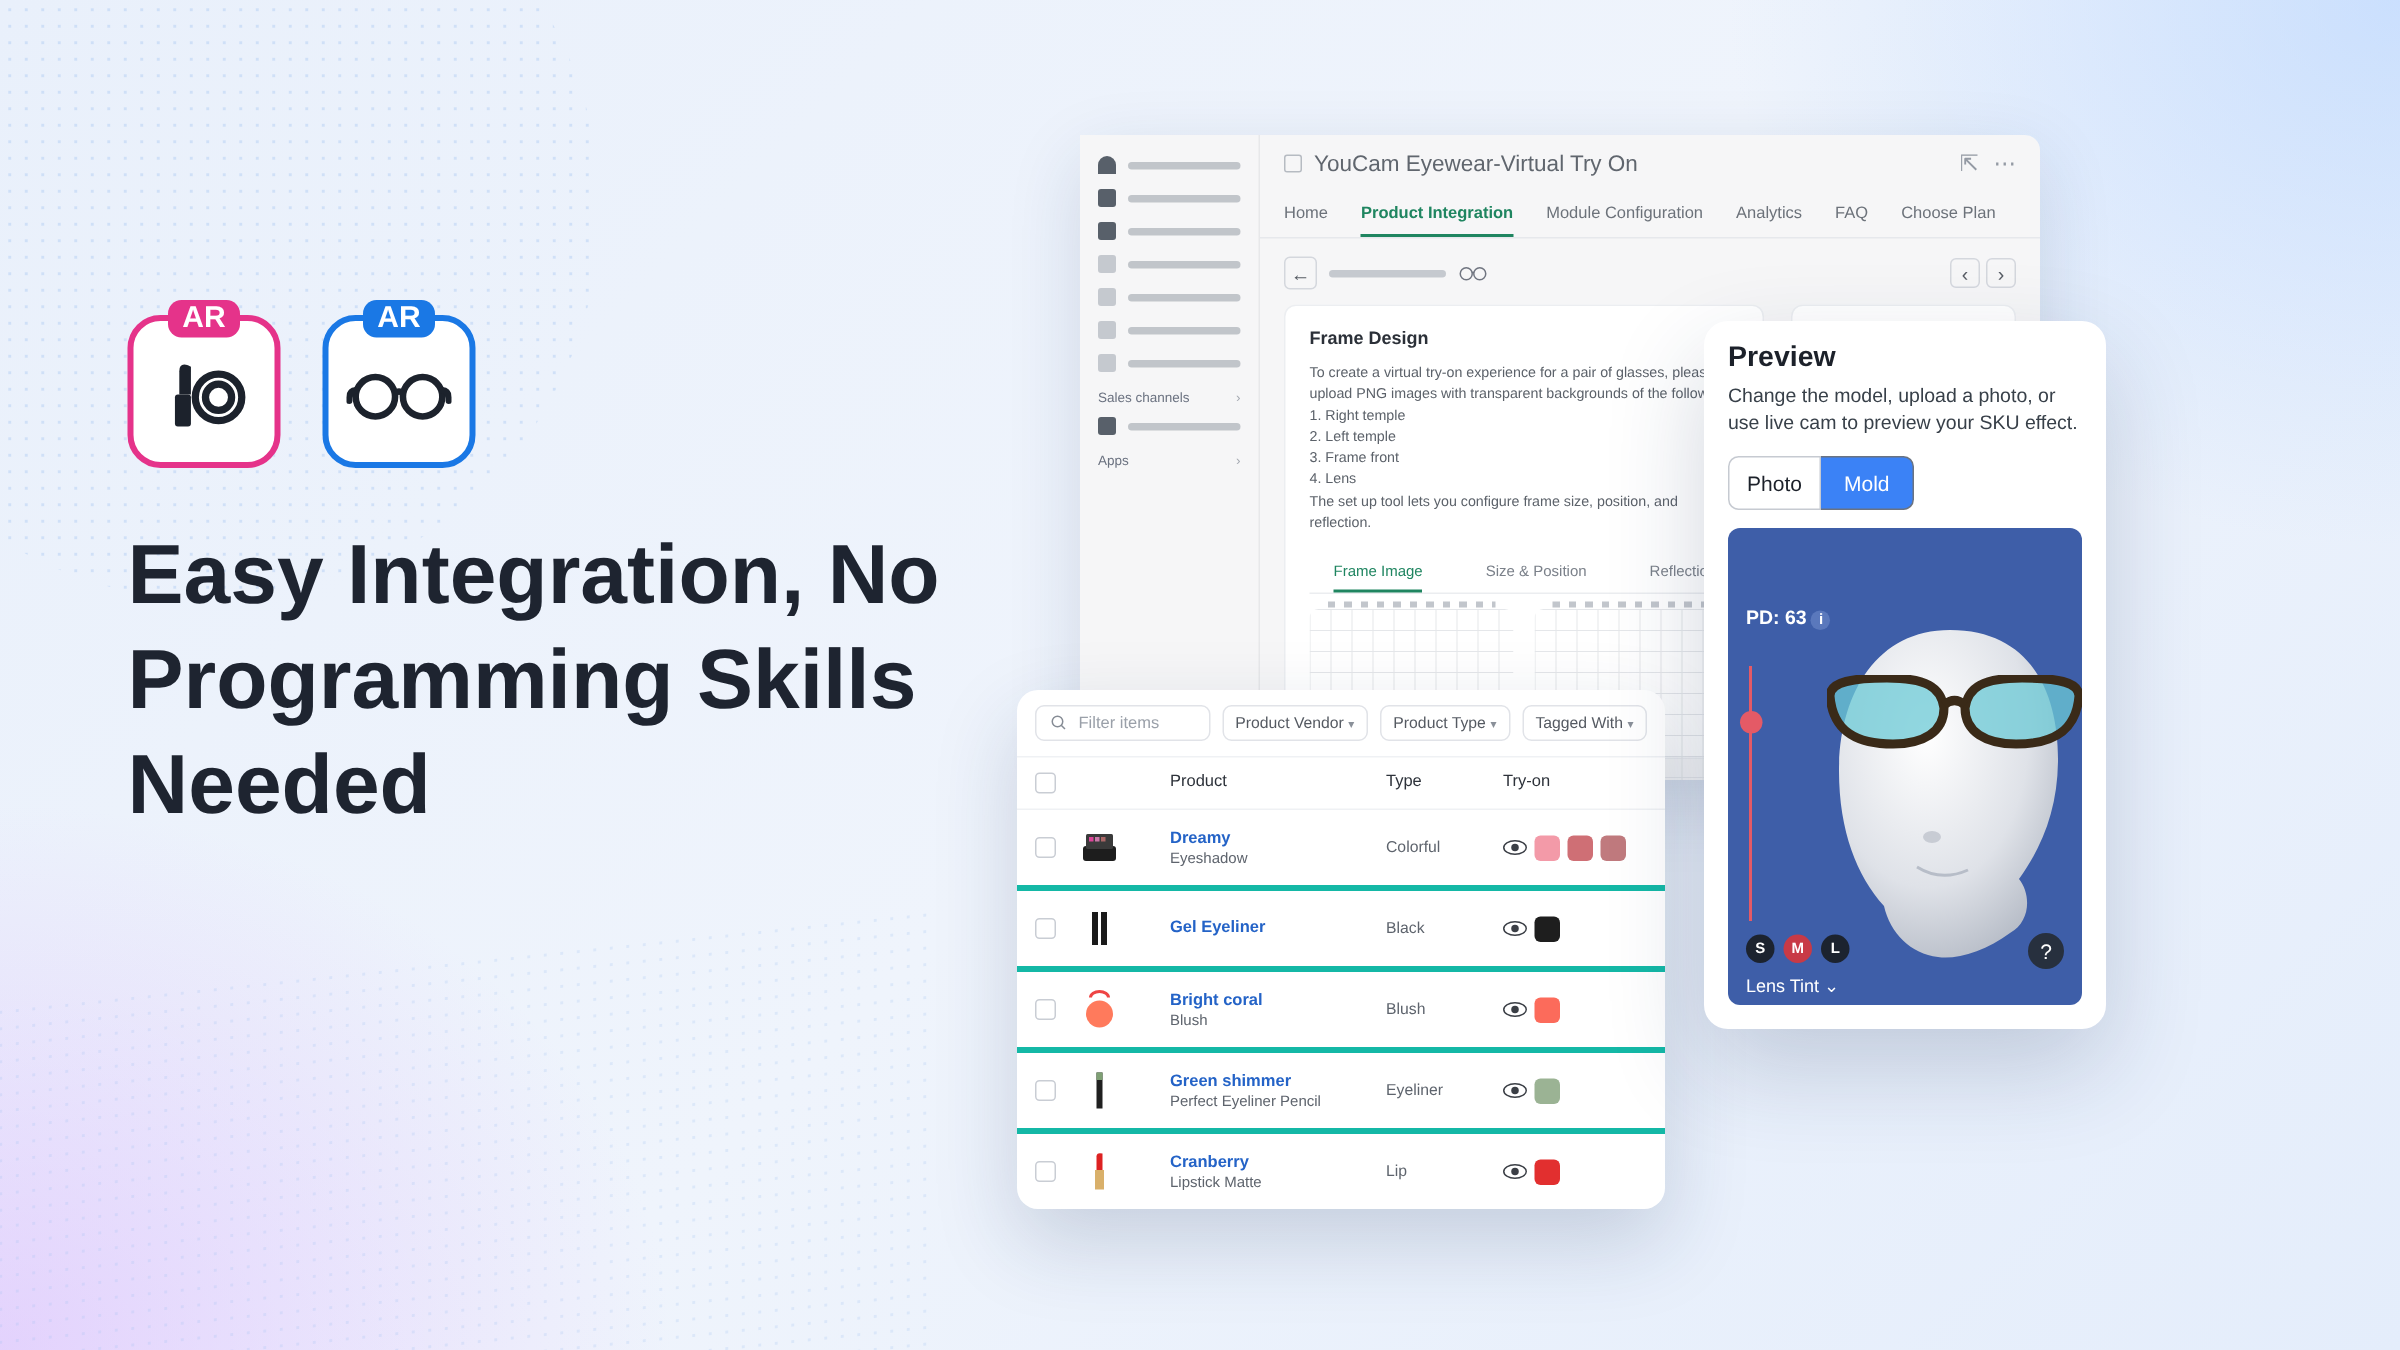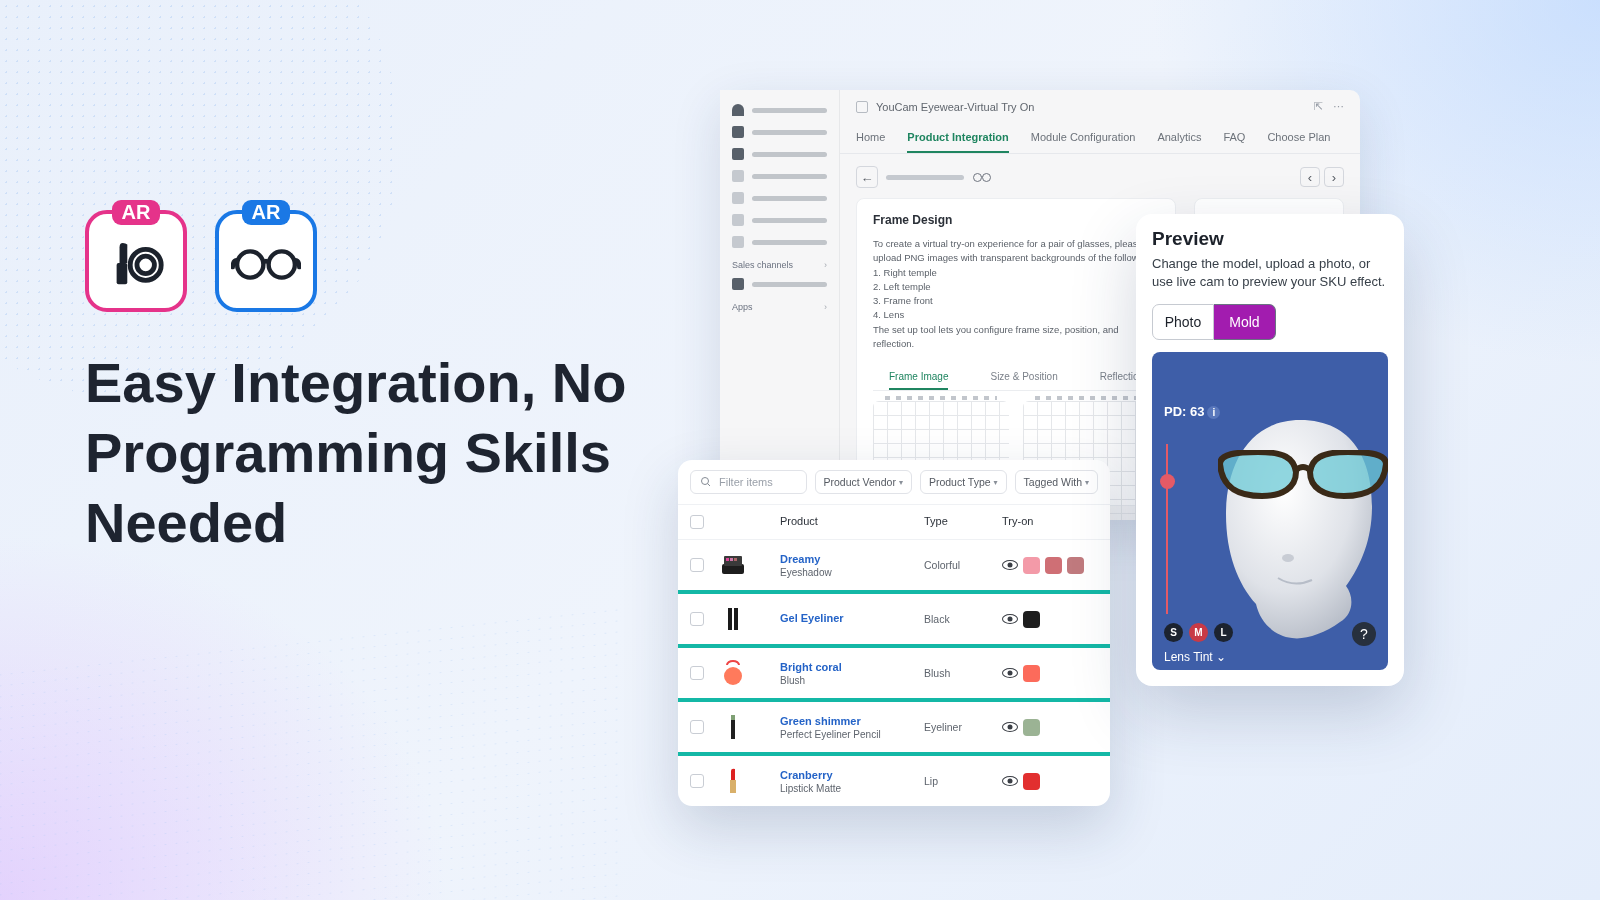--- a/index.html
+++ b/index.html
@@ -23,21 +23,21 @@
 
 .admin { position:absolute; left:720px; top:90px; width:640px; height:430px; background:#f6f6f7; border-radius:10px; box-shadow:0 16px 50px rgba(30,50,90,.14); display:flex; z-index:1; }
 .admin-side { width:120px; background:#f6f6f7; border-right:1px solid #e7e8ea; padding:14px 12px; }
 .side-row { display:flex; align-items:center; gap:8px; margin-bottom:10px; }
 .side-ic { width:12px; height:12px; background:#58606a; border-radius:2px; }
 .side-ic.home { border-radius:50% 50% 0 0; }
 .side-bar { height:5px; background:#c1c5ca; border-radius:3px; flex:1; }
 .side-h { font-size:9px; color:#6b7280; margin:12px 0 8px; display:flex; justify-content:space-between; }
 .side-h::after{ content:"›"; color:#a4a9b1; }
 .admin-main { flex:1; display:flex; flex-direction:column; }
-.admin-top { padding:10px 16px; display:flex; align-items:center; gap:8px; color:#60666e; font-size:11px; }
+.admin-top { padding:10px 16px; display:flex; align-items:center; gap:8px; color:#60666e; font-size:15px; }
 .admin-top::before { content:""; width:10px; height:10px; border:1px solid #b6bbc2; border-radius:2px; }
 .admin-top-right { margin-left:auto; display:flex; gap:10px; color:#949aa4; }
 .tabs { display:flex; gap:22px; padding:0 16px; border-bottom:1px solid #e6e8ec; }
 .tabs span { font-size:11px; color:#6c727a; padding:8px 0; cursor:pointer; }
 .tabs span.active { color:#1f8560; border-bottom:2px solid #1f8560; font-weight:600; }
 .crumb { padding:12px 16px 10px; display:flex; align-items:center; gap:8px; }
 .crumb .bk { width:22px;height:22px;border:1px solid #d4d7dd;border-radius:4px;display:flex;align-items:center;justify-content:center;font-size:13px;color:#575c64; cursor:pointer;}
 .crumb .line { width:78px;height:5px;background:#c5c9cf;border-radius:3px; }
 .crumb-r { margin-left:auto; display:flex; gap:4px;}
 .crumb-r .bk{ width:20px;height:20px; }
@@ -77,21 +77,21 @@
 .eye::after{content:"";position:absolute;width:5px;height:5px;background:#3a3e45;border-radius:50%;top:50%;left:50%;transform:translate(-50%,-50%);}
 
 
 .preview-card { position:absolute; left:1136px; top:214px; width:268px; background:#fff; border-radius:16px; box-shadow:0 26px 66px rgba(30,50,90,.20); padding:14px 16px 16px; z-index:5; }
 .preview-card h3 { font-size:19px; font-weight:700; color:#1c212a; margin-bottom:5px; }
 .preview-card p { font-size:13px; color:#384049; line-height:1.42; margin-bottom:12px; }
 .toggle { display:flex; margin-bottom:12px; }
 .toggle button { flex-basis:62px; padding:9px 0; font-size:14px; border:1px solid #c6cad1; background:#fff; color:#1c212a;cursor:pointer; }
 .toggle button:first-child{border-radius:7px 0 0 7px;}
 .toggle button:last-child{border-radius:0 7px 7px 0;border-left:none;}
-.toggle button.on{background:#a21caf;color:#fff;border-color:#6a7382;}
+.toggle button.on{background:#3b82f6;color:#fff;border-color:#6a7382;}
 .viewer { width:100%; height:318px; background:#3e5ea8; border-radius:8px; position:relative; overflow:hidden; }
 .pd { position:absolute; top:52px; left:12px; color:#fff; font-size:13px; font-weight:600; }
 .pd .i { display:inline-block; width:13px;height:13px;border-radius:50%;background:#5a78bc;color:#fff;font-size:10px;text-align:center;line-height:13px;margin-left:3px;}
 .slider { position:absolute; left:14px; top:92px; bottom:56px; width:2px; background:#e45a66; }
 .slider .knob { width:15px;height:15px;background:#e45a66;border-radius:50%;position:absolute;left:-6.5px;top:30px;cursor:grab;}
 .head { position:absolute; left:52px; top:62px; width:190px; height:228px; }
 .glasses { position:absolute; top:98px; left:66px; width:170px; height:50px; }
 .sizes { position:absolute; left:12px; bottom:28px; display:flex; gap:6px;}
 .sizes span { width:19px;height:19px;border-radius:50%;background:#1c232f;color:#fff;font-size:10px;font-weight:700;display:flex;align-items:center;justify-content:center;cursor:pointer;}
 .sizes span.on{background:#c83a46;}

